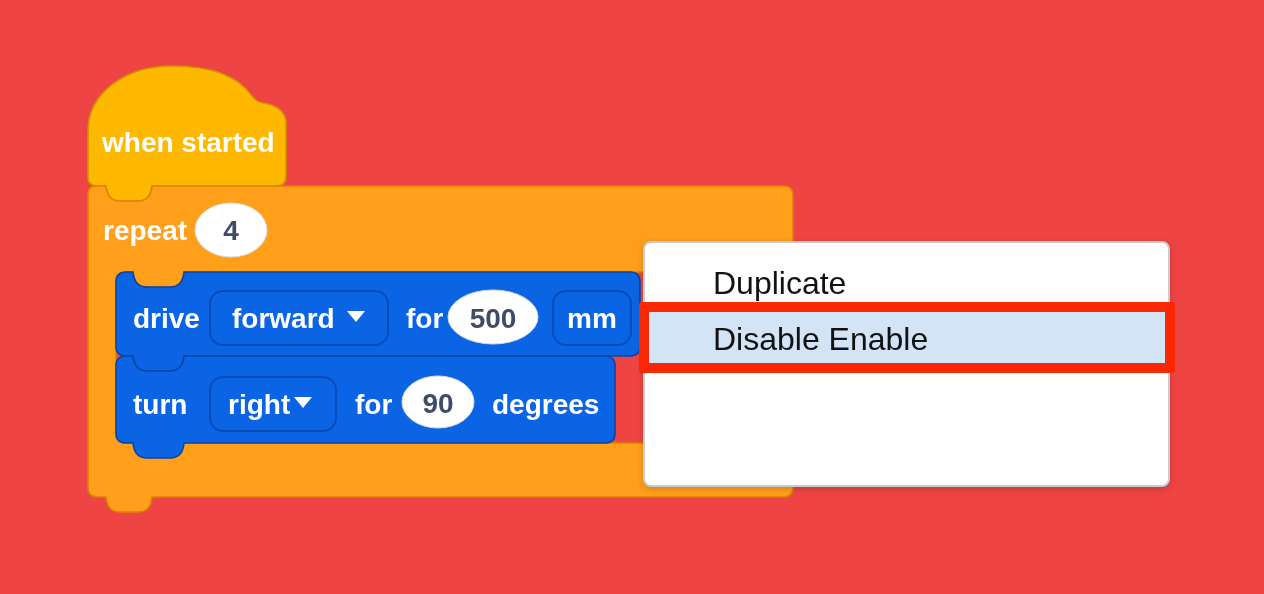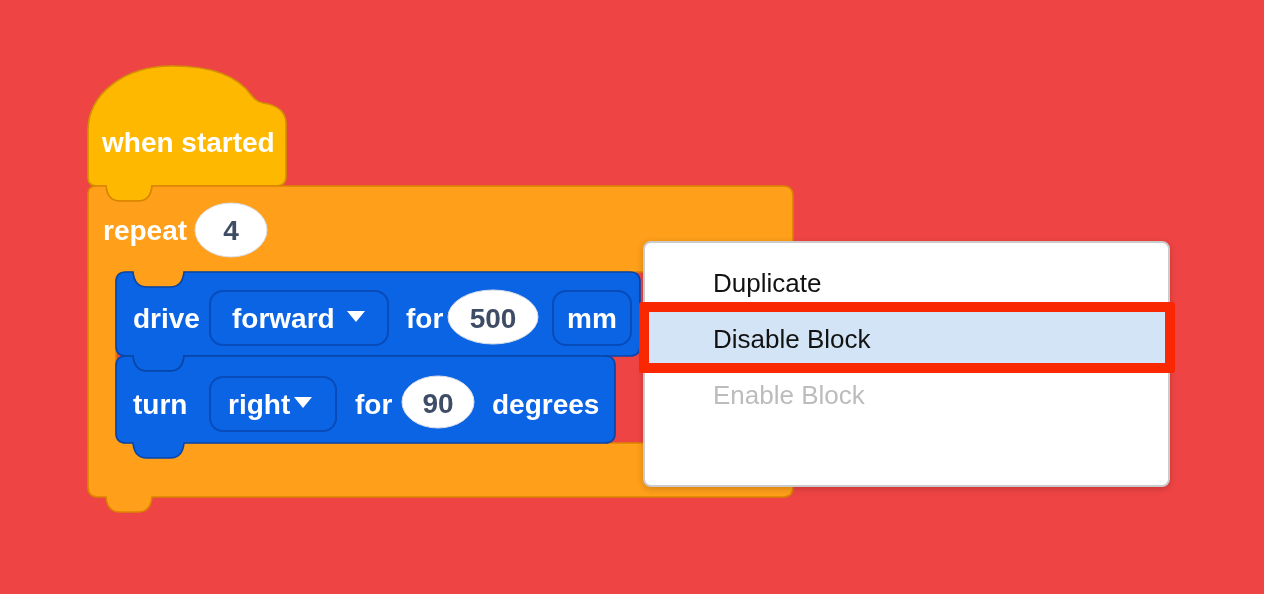--- a/index.html
+++ b/index.html
@@ -18,21 +18,21 @@
   .num{fill:#3E4C66;font-weight:bold;font-size:28px;text-anchor:middle;font-family:"Liberation Sans",sans-serif;}
   .arrow{fill:#ffffff;}
   
   .context-menu{
     position:absolute;left:643px;top:241px;width:527px;height:246px;
     box-sizing:border-box;background:#ffffff;border:2px solid #cbcbcb;
     border-radius:8px;box-shadow:0 2px 7px rgba(0,0,0,0.18);
     padding-top:12px;z-index:5;
   }
   .menu-item{
-    height:56px;line-height:56px;padding-left:68px;font-size:26px;
+    height:56px;line-height:56px;padding-left:68px;font-size:32px;
     color:#121212;white-space:nowrap;cursor:default;
   }
   .menu-item.highlighted{background:#D2E4F5;}
   .menu-item.disabled{color:#BCBCBC;}
   .highlight-ring{
     position:absolute;left:639px;top:302px;width:536px;height:71px;
     box-sizing:border-box;border:10px solid #F92802;border-radius:3px;
     z-index:6;pointer-events:none;
   }
 </style>
@@ -91,19 +91,18 @@
     <text class="blk" x="228" y="414">right</text>
     <polygon class="arrow" points="294,397 312,397 303,408"></polygon>
     <text class="blk" x="355" y="414">for</text>
     <ellipse class="oval" cx="438" cy="402" rx="36" ry="26"></ellipse>
     <text class="num" x="438" y="413">90</text>
     <text class="blk" x="492" y="414">degrees</text>
   </svg>
 
   <div class="context-menu">
     <div class="menu-item">Duplicate</div>
-    <div class="menu-item highlighted">Disable Block</div>
-    <div class="menu-item disabled">Enable Block</div>
+    <div class="menu-item highlighted">Disable Enable</div>
   </div>
 
   <div class="highlight-ring"></div>
 
 </div>
 
 </body></html>

